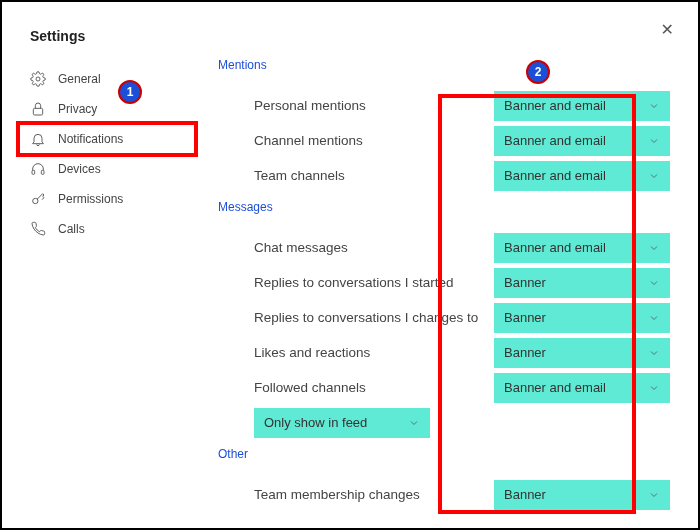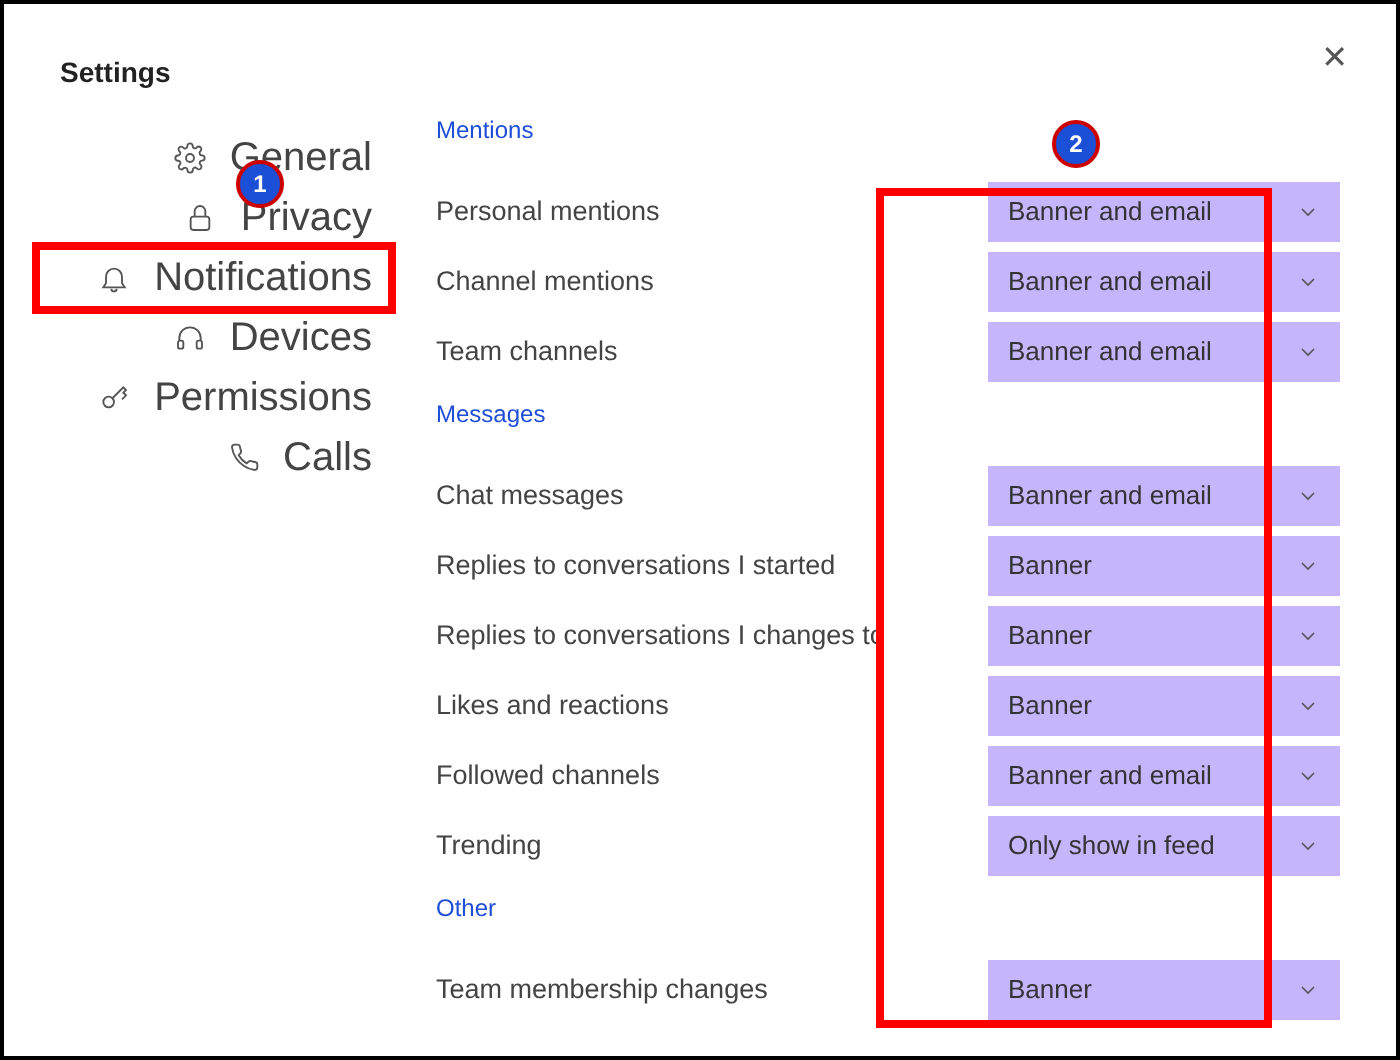--- a/index.html
+++ b/index.html
@@ -40,24 +40,23 @@
     }
     .sidebar {
       padding: 0 8px 0 20px;
     }
     .sidebar-item {
       display: flex;
       align-items: center;
       gap: 12px;
       height: 30px;
       padding: 0 8px;
-      font-size: 20px;
+      font-size: 12px;
       color: #444;
       cursor: pointer;
-      justify-content: flex-end;
     }
     .sidebar-item .icon {
       width: 16px;
       height: 16px;
       display: inline-flex;
       align-items: center;
       justify-content: center;
     }
     .sidebar-item .icon svg {
       width: 16px;
@@ -111,31 +110,32 @@
       font-weight: 400;
       color: #1d4ed8;
       margin: 0 0 16px 0;
     }
     .section-head.spaced { margin-top: 7px; }
     .row {
       display: flex;
       align-items: center;
       height: 35px;
       gap: 6px;
+      margin-left: 36px;
     }
     .row-label {
       flex: 1;
       font-size: 13.5px;
       color: #444;
       line-height: 1.3;
     }
     .dropdown {
       width: 176px;
       height: 30px;
-      background: #c4b5fd;
+      background: #5eead4;
       display: flex;
       align-items: center;
       justify-content: space-between;
       padding: 0 10px;
       font-size: 13px;
       color: #333;
       cursor: pointer;
       position: relative;
     }
     .chevron {
@@ -305,21 +305,20 @@
       <div class="dropdown">
         <span>Banner and email</span>
         <span class="chevron">
             <svg viewBox="0 0 24 24">
               <polyline points="6 9 12 15 18 9"></polyline>
             </svg>
           </span>
       </div>
     </div>
     <div class="row">
-      <div class="row-label">Trending</div>
       <div class="dropdown">
         <span>Only show in feed</span>
         <span class="chevron">
             <svg viewBox="0 0 24 24">
               <polyline points="6 9 12 15 18 9"></polyline>
             </svg>
           </span>
       </div>
     </div>
 

